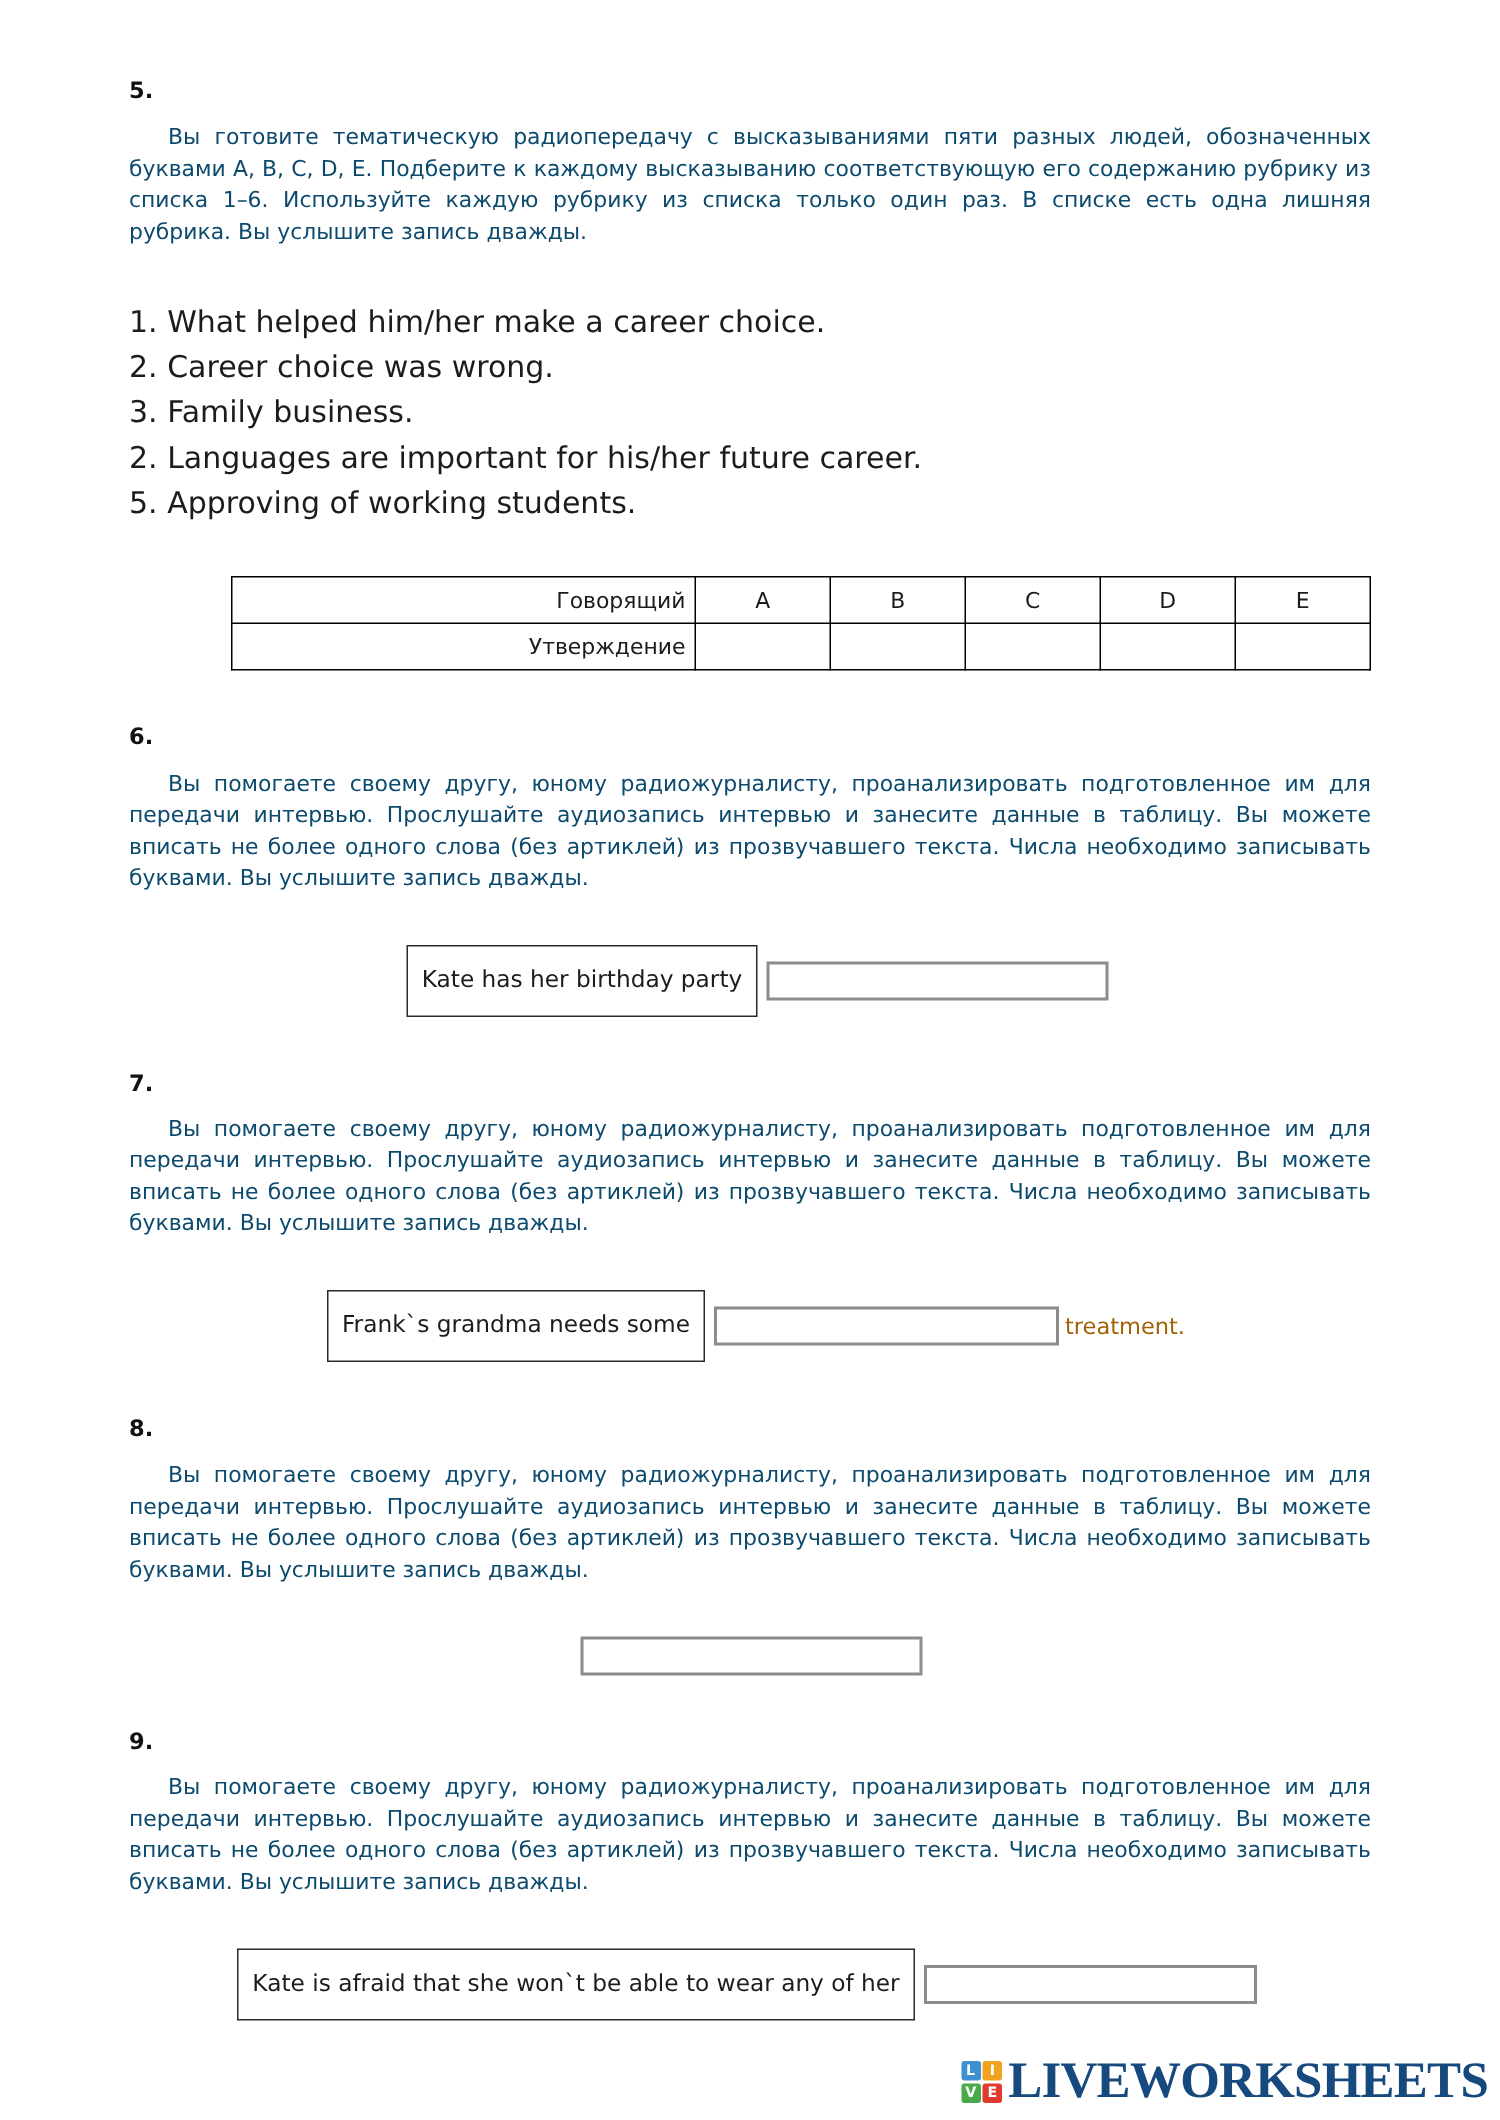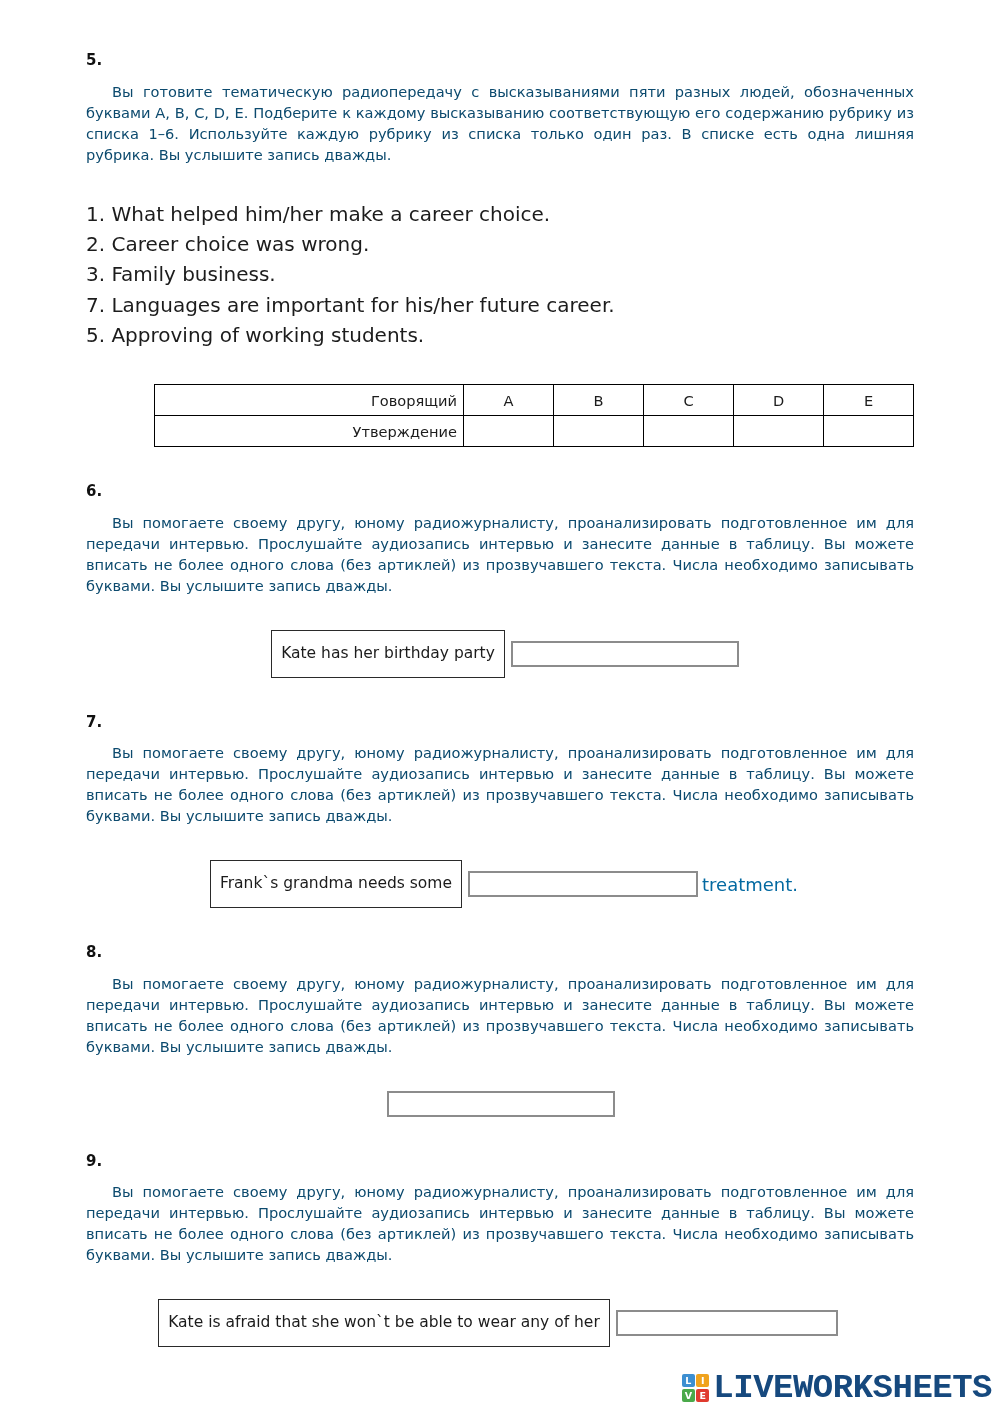--- a/index.html
+++ b/index.html
@@ -109,24 +109,24 @@
     box-sizing: border-box;
     margin-left: 6px;
     margin-right: 0;
     outline: none;
     font-size: 15px;
     font-family: "DejaVu Sans", "Liberation Sans", sans-serif;
     padding: 0 4px;
     color: #1c1c1c;
   }
   .suffix-text {
-    font-size: 18px;
+    font-size: 15px;
     white-space: nowrap;
     margin-left: 4px;
-    color: #0369a1;
+    color: #a16207;
   }
 
   
   .row6 .blank-input { width: 228px; }
   .row7 .blank-input { width: 230px; }
   .row8 .blank-input { width: 228px; }
   .row9 .blank-input { width: 222px; }
 
   .row6 .answer-inner { margin-left: 14px; }
   .row7 .answer-inner { margin-left: 8px; }
@@ -158,21 +158,21 @@
     font-weight: bold;
     line-height: 13px;
     text-align: center;
     font-family: "DejaVu Sans", "Liberation Sans", sans-serif;
   }
   .tile-l { background: #3d8fd1; }
   .tile-i { background: #f0a31e; }
   .tile-v { background: #4aa94a; }
   .tile-e { background: #e03b2f; }
   .logo-word {
-    font-family: Liberation Mono, monospace;
+    font-family: Liberation Serif, serif;
     font-weight: bold;
     font-size: 34px;
     letter-spacing: -0.5px;
     color: #16497e;
     line-height: 1;
   }
 </style>
 </head>
 <body>
 
@@ -180,21 +180,21 @@
   <div class="content">
 
     <div class="task">
       <div class="task-num">5.</div>
       <p class="task-text">Вы готовите тематическую радиопередачу с высказываниями пяти разных людей, обозначенных буквами A, B, C, D, E. Подберите к каждому высказыванию соответствующую его содержанию рубрику из списка 1–6. Используйте каждую рубрику из списка только один раз. В списке есть одна лишняя рубрика. Вы услышите запись дважды.</p>
 
       <ul class="rubric-list">
         <li>1. What helped him/her make a career choice.</li>
         <li>2. Career choice was wrong.</li>
         <li>3. Family business.</li>
-        <li>7. Languages are important for his/her future career.</li>
+        <li>2. Languages are important for his/her future career.</li>
         <li>5. Approving of working students.</li>
       </ul>
 
       <div class="speakers-wrap">
         <table class="speakers">
           <tbody>
             <tr>
               <td class="spk-label">Говорящий</td>
               <td class="spk-letter">A</td>
               <td class="spk-letter">B</td>

